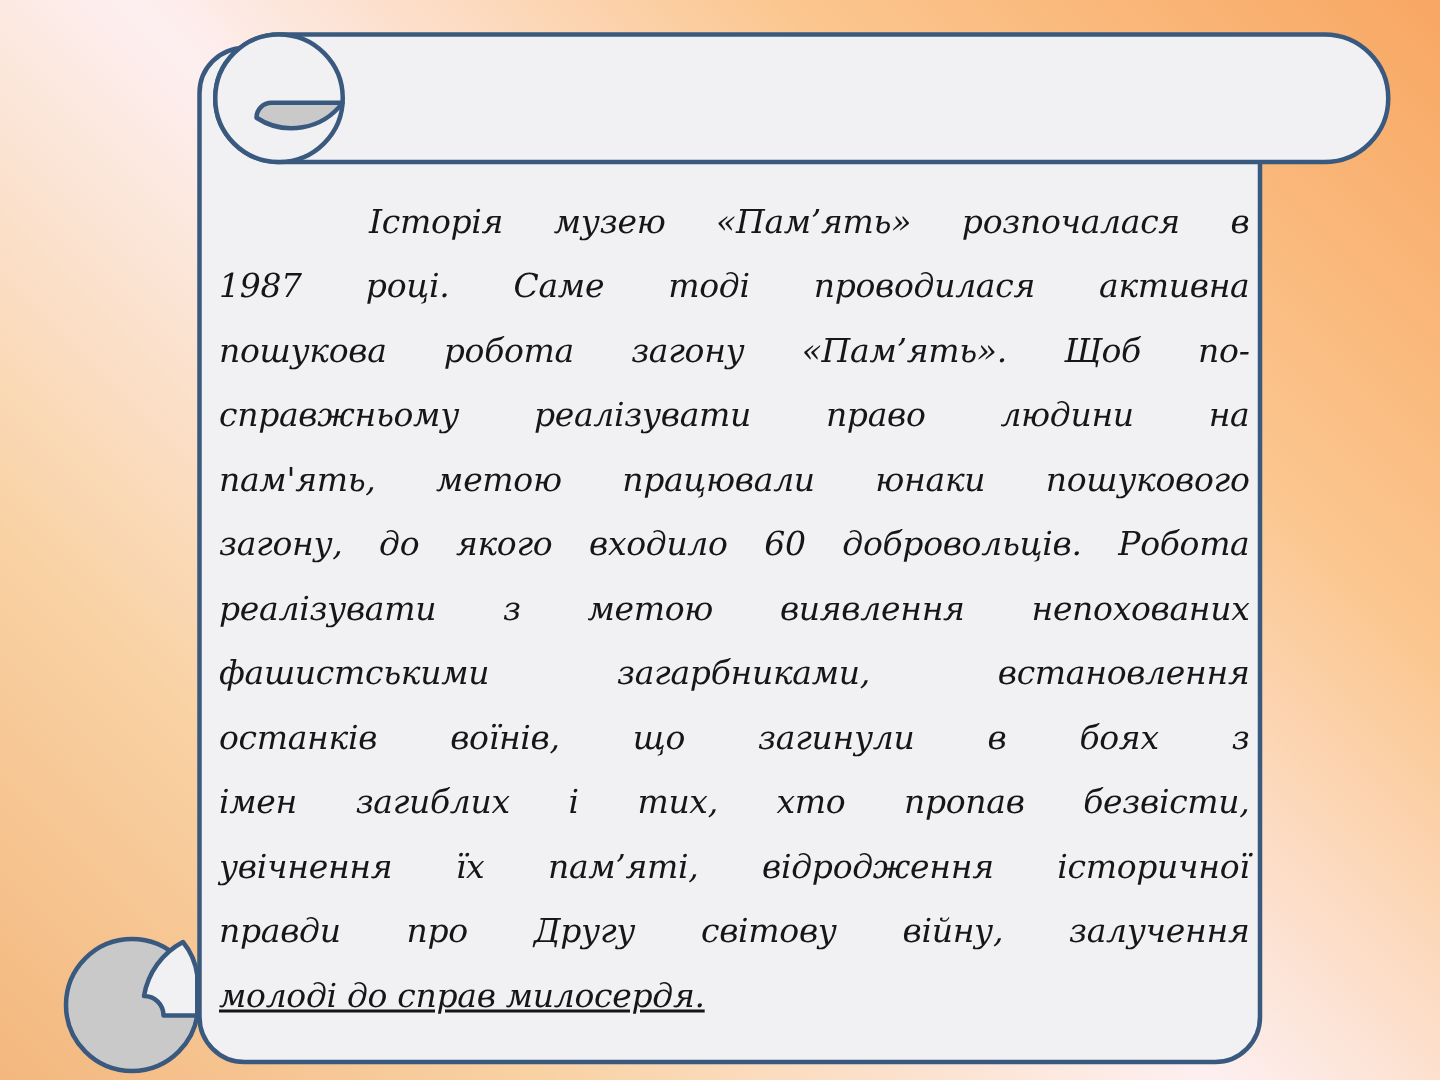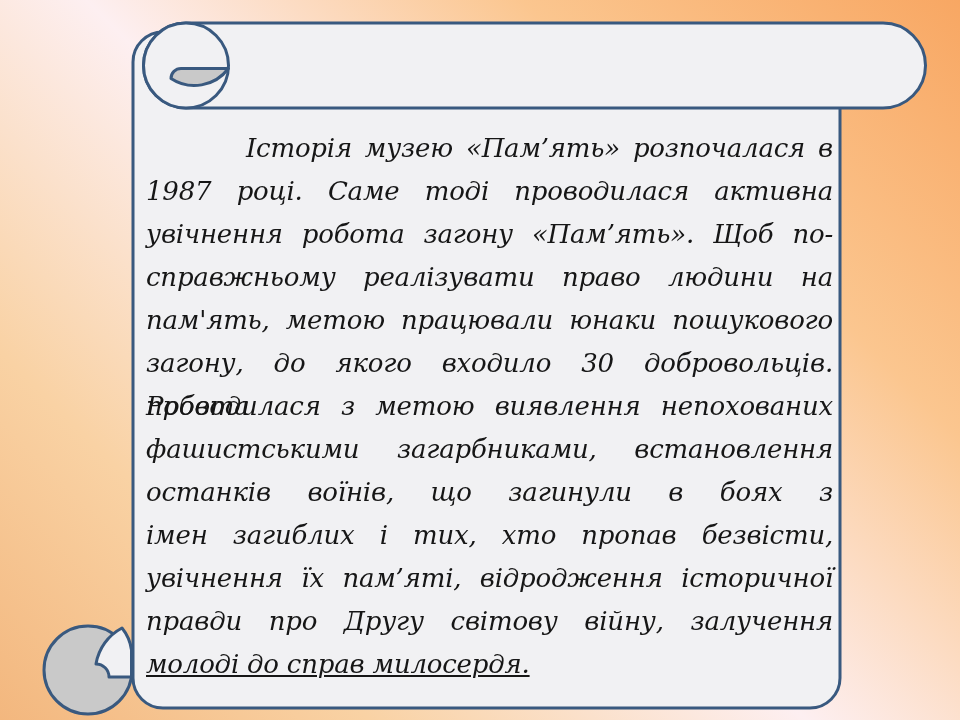--- a/index.html
+++ b/index.html
@@ -25,21 +25,21 @@
     display: block;
   }
   .scroll-text {
     position: absolute;
     left: 146px;
     top: 127px;
     width: 687px;
     color: #161616;
     font-family: "DejaVu Serif", "Liberation Serif", serif;
     font-style: italic;
-    font-size: 26px;
+    font-size: 22px;
     line-height: 43px;
     letter-spacing: -0.2px;
   }
   .text-line {
     text-align: justify;
     text-align-last: justify;
     white-space: normal;
     height: 43px;
     overflow: visible;
   }
@@ -69,25 +69,25 @@
     <circle cx="88" cy="670" r="44" stroke-width="3" fill="#c9c9c9" stroke="#39597f"></circle>
 
     <path d="M 122,628 A 50,50 0 0 0 96,664 A 13,13 0 0 1 109,677 L 131.5,677 L 131.5,650 A 44,44 0 0 0 122,628 Z" stroke-width="3" stroke-linejoin="round" fill="#f1f1f3" stroke="#39597f"></path>
   </svg>
 
   <div style="position:absolute; left:240px; top:38px; width:600px; height:56px;"></div>
 
   <div class="scroll-text">
       <div class="text-line first-line">Історія музею «Пам’ять» розпочалася в</div>
       <div class="text-line">1987 році. Саме тоді проводилася активна</div>
-      <div class="text-line">увічнення робота загону «Пам’ять». Щоб по-</div>
+      <div class="text-line">пошукова робота загону «Пам’ять». Щоб по-</div>
       <div class="text-line">справжньому реалізувати право людини на</div>
       <div class="text-line">пам'ять, метою працювали юнаки пошукового</div>
-      <div class="text-line">загону, до якого входило 30 добровольців. Робота</div>
-      <div class="text-line">проводилася з метою виявлення непохованих</div>
+      <div class="text-line">загону, до якого входило 60 добровольців. Робота</div>
+      <div class="text-line">реалізувати з метою виявлення непохованих</div>
       <div class="text-line">фашистськими загарбниками, встановлення</div>
       <div class="text-line">останків воїнів, що загинули в боях з</div>
       <div class="text-line">імен загиблих і тих, хто пропав безвісти,</div>
       <div class="text-line">увічнення їх пам’яті, відродження історичної</div>
       <div class="text-line">правди про Другу світову війну, залучення</div>
       <div class="text-line last-line">молоді до справ милосердя.</div>
     </div>
 
 </div>
 

